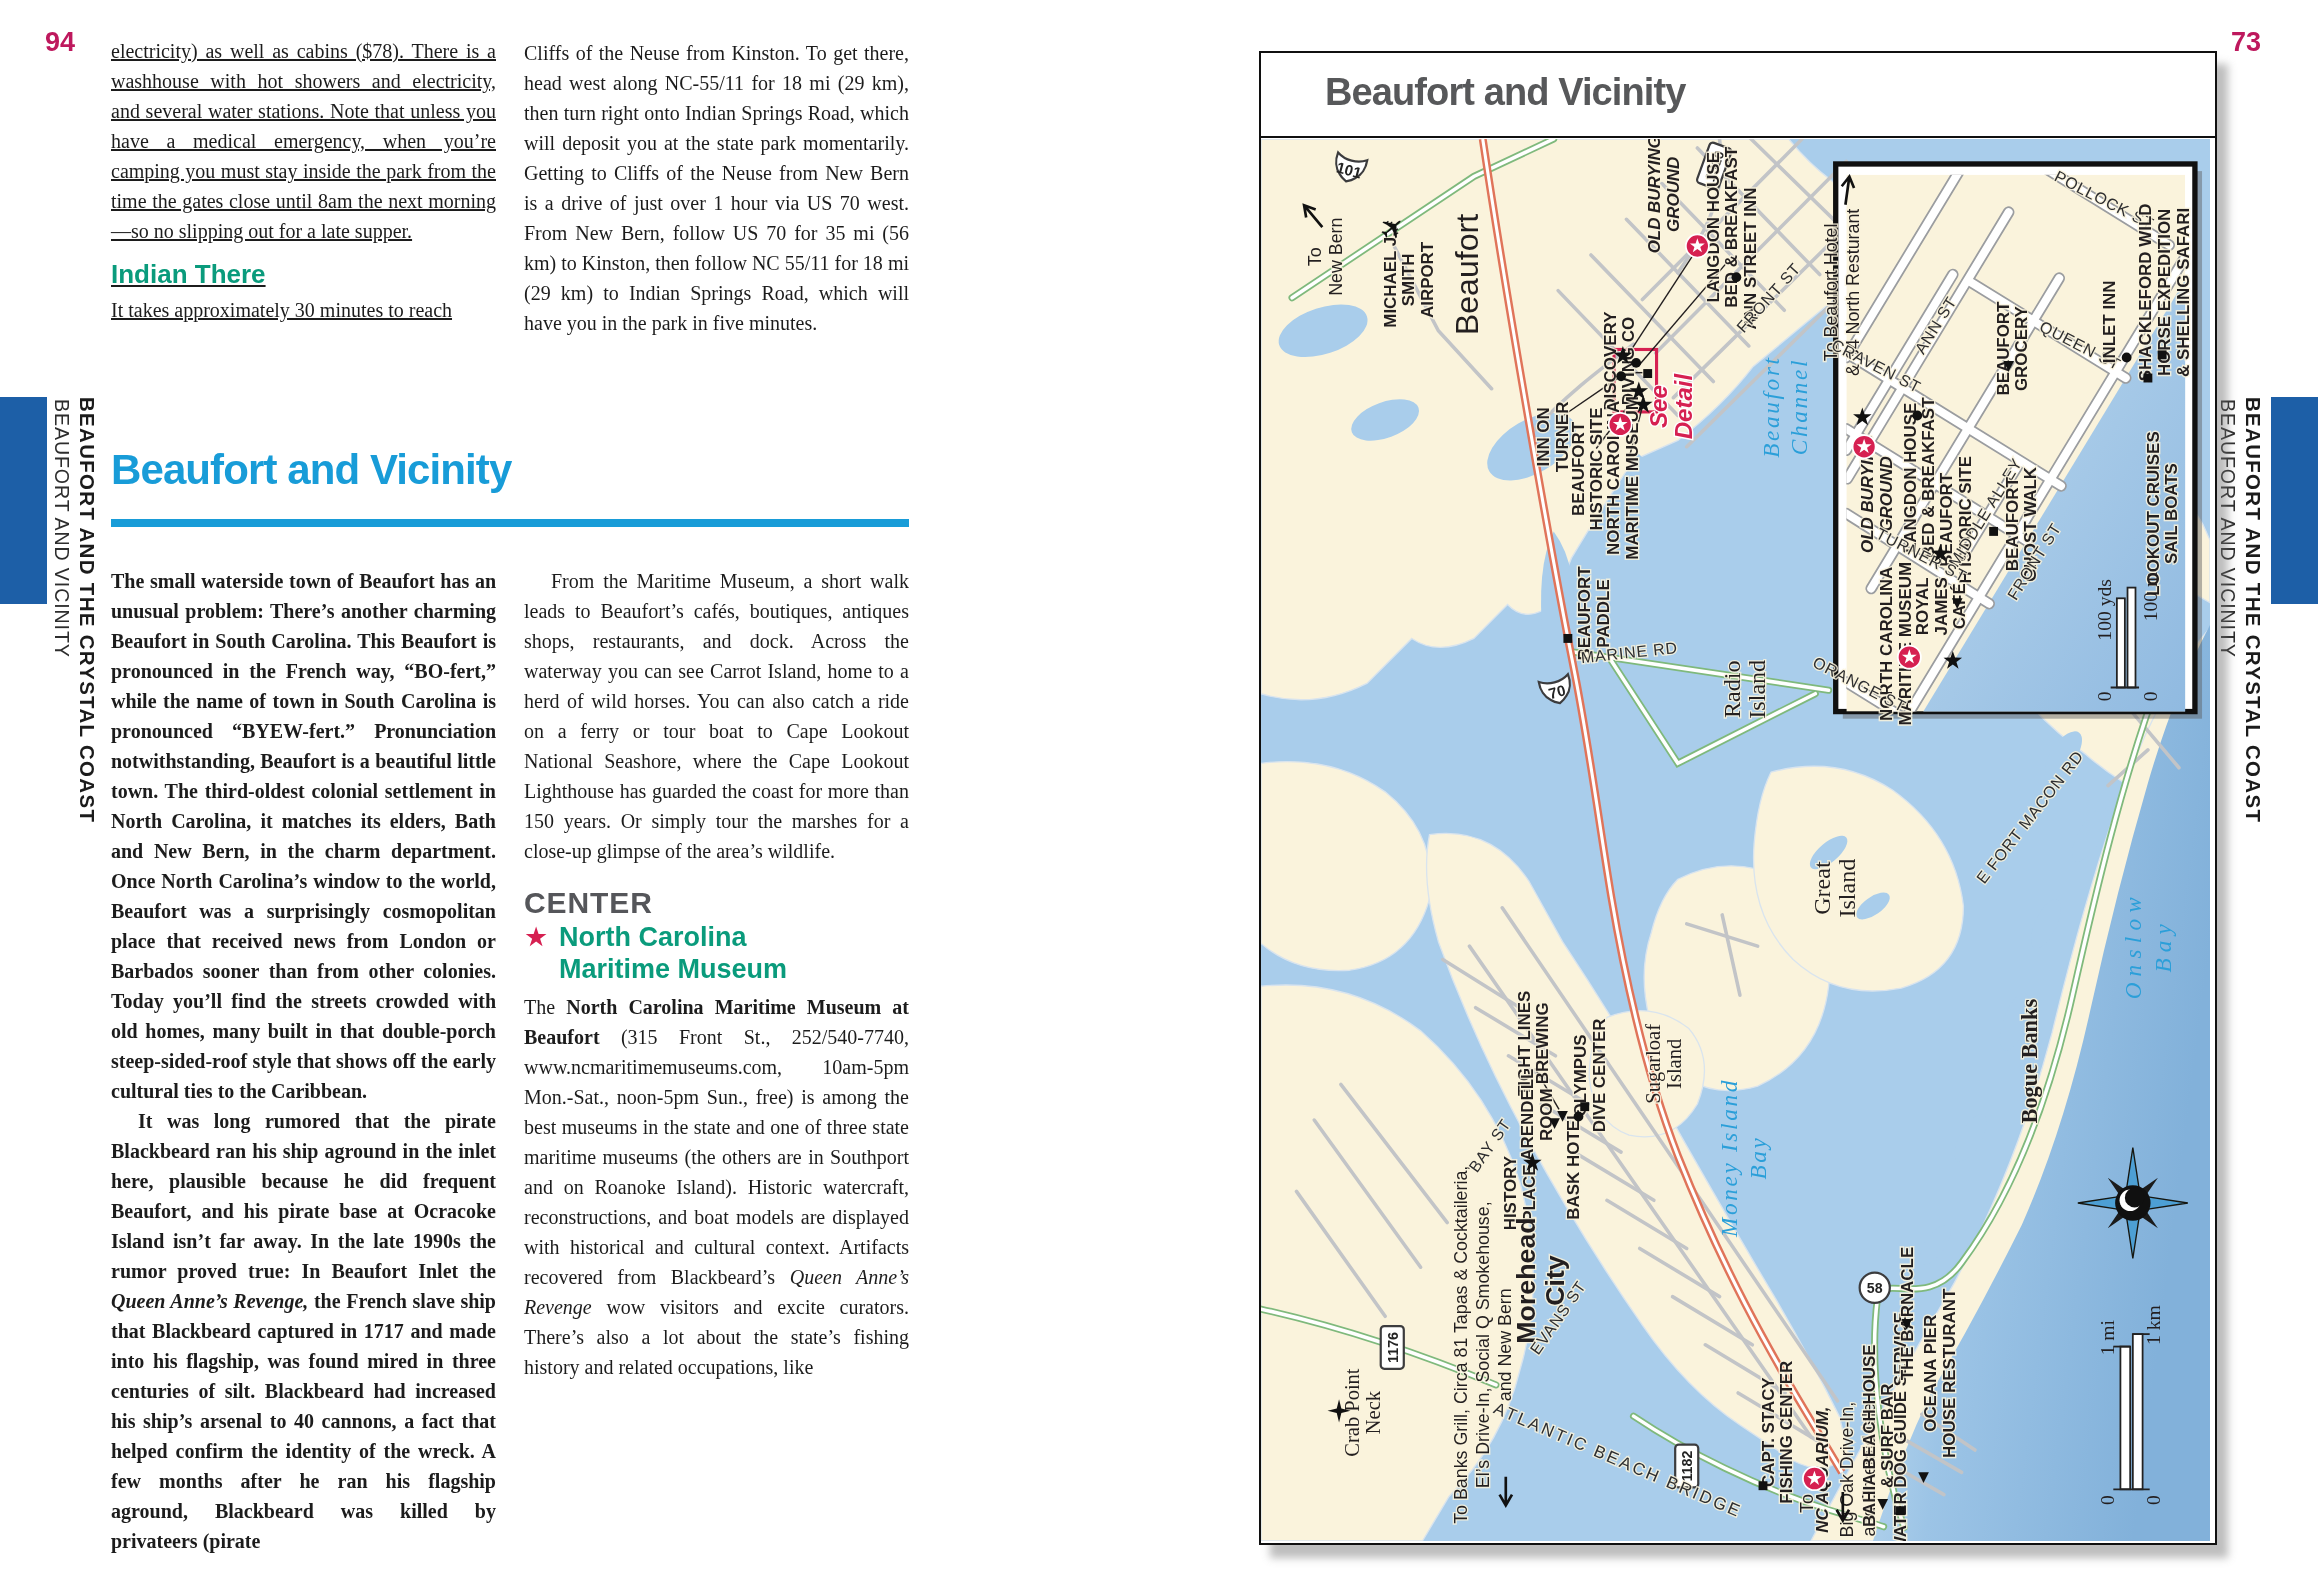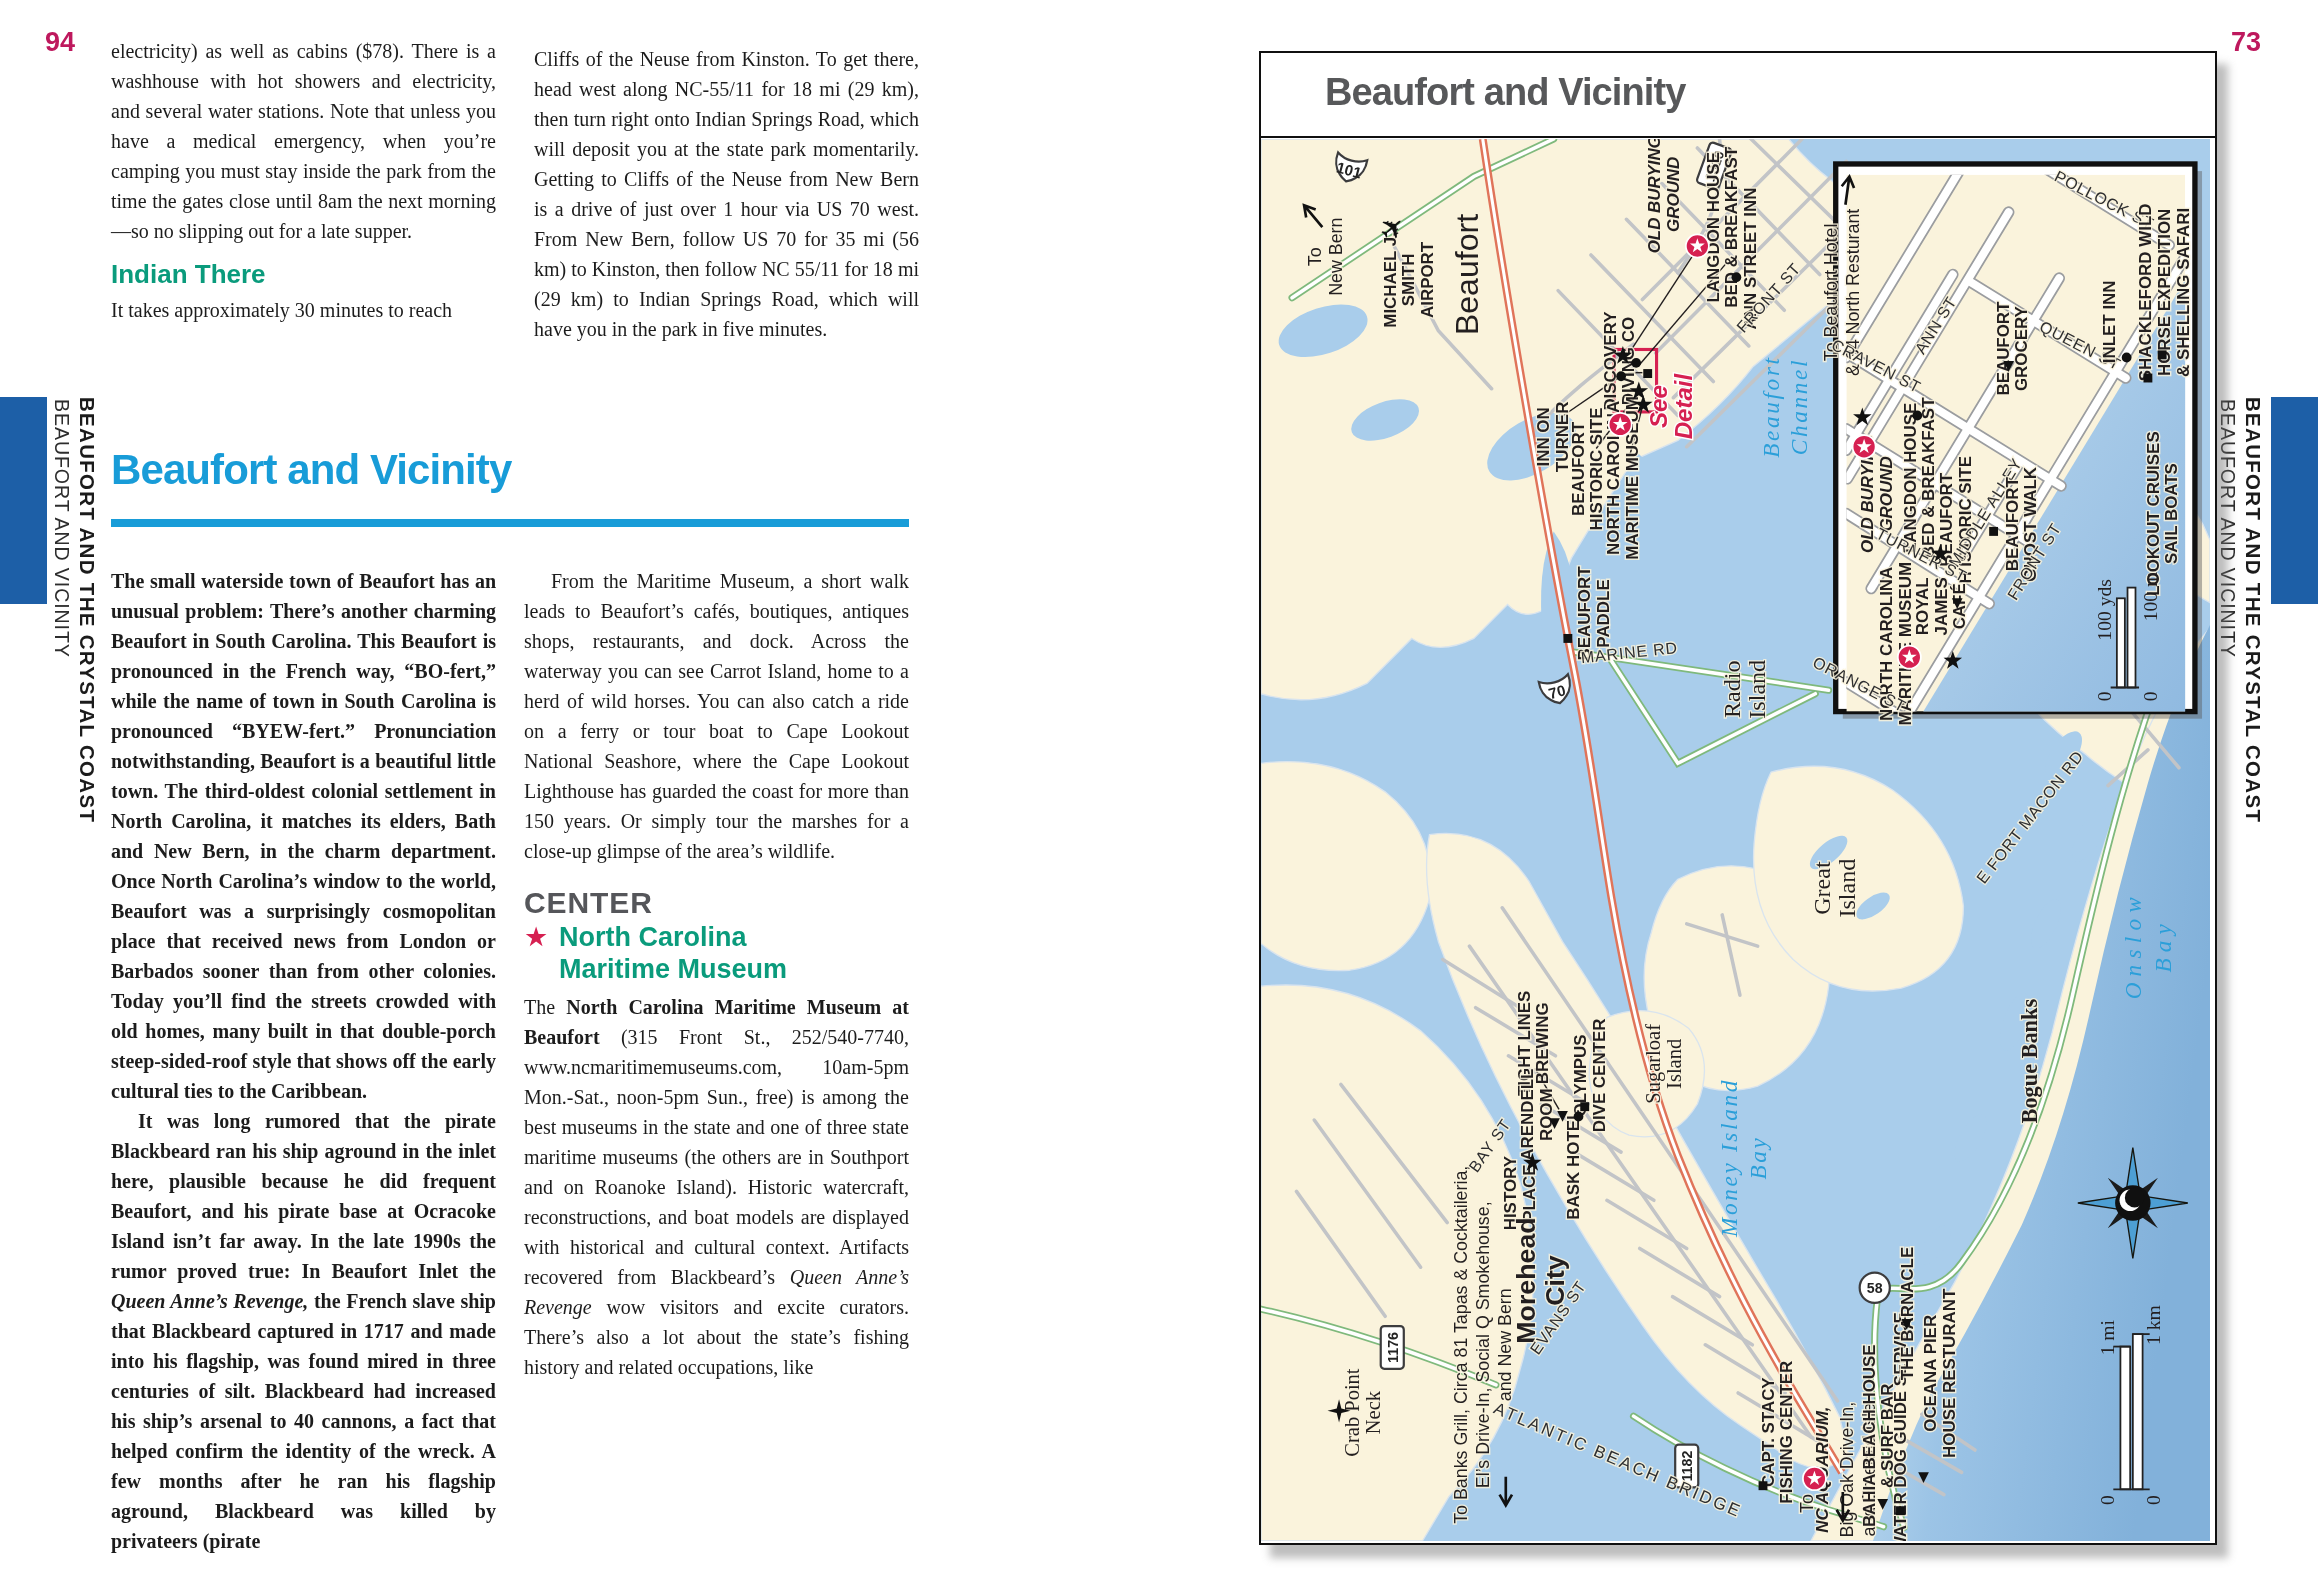--- a/index.html
+++ b/index.html
@@ -63,27 +63,27 @@
   <div class="abs pagenum" style="left:2231px;top:27px;">73</div>
 
   <div class="tab" style="left:0;top:397px;width:47px;height:207px;"></div>
   <div class="vtx light" style="left:50px;top:399px;">BEAUFORT AND VICINITY</div>
   <div class="vtx bold" style="left:75px;top:397px;">BEAUFORT AND THE CRYSTAL COAST</div>
 
   <div class="vtx light" style="left:2216px;top:399px;">BEAUFORT AND VICINITY</div>
   <div class="vtx bold" style="left:2241px;top:397px;">BEAUFORT AND THE CRYSTAL COAST</div>
   <div class="tab" style="left:2271px;top:397px;width:47px;height:207px;"></div>
 
-  <div class="abs bodytext" style="left:111px;top:36px;width:385px;">
+  <div class="abs bodytext" style="left:111px;top:36px;width:385px;text-decoration:underline;">
     <p>electricity) as well as cabins ($78). There is a washhouse with hot showers and electricity, and several water stations. Note that unless you have a medical emergency, when you’re camping you must stay inside the park from the time the gates close until 8am the next morning—so no slipping out for a late supper.</p>
     <div class="greenhead">Indian There</div>
     <p>It takes approximately 30 minutes to reach</p>
   </div>
 
-  <div class="abs bodytext" style="left:524px;top:44px;width:385px;margin-left:10px;">
+  <div class="abs bodytext" style="left:524px;top:38px;width:385px;">
     <p>Cliffs of the Neuse from Kinston. To get there, head west along NC-55/11 for 18 mi (29 km), then turn right onto Indian Springs Road, which will deposit you at the state park momentarily. Getting to Cliffs of the Neuse from New Bern is a drive of just over 1 hour via US 70 west. From New Bern, follow US 70 for 35 mi (56 km) to Kinston, then follow NC 55/11 for 18 mi (29 km) to Indian Springs Road, which will have you in the park in five minutes.</p>
   </div>
 
   <div class="abs bluehead" style="left:111px;top:446px;">Beaufort and Vicinity</div>
   <div class="abs bluerule" style="left:111px;top:519px;width:798px;height:8px;"></div>
 
   <div class="abs bodytext" style="left:111px;top:566px;width:385px;font-weight:bold;">
     <p>The small waterside town of Beaufort has an unusual problem: There’s another charming Beaufort in South Carolina. This Beaufort is pronounced in the French way, “BO-fert,” while the name of town in South Carolina is pronounced “BYEW-fert.” Pronunciation notwithstanding, Beaufort is a beautiful little town. The third-oldest colonial settlement in North Carolina, it matches its elders, Bath and New Bern, in the charm department. Once North Carolina’s window to the world, Beaufort was a surprisingly cosmopolitan place that received news from London or Barbados sooner than from other colonies. Today you’ll find the streets crowded with old homes, many built in that double-porch steep-sided-roof style that shows off the early cultural ties to the Caribbean.</p>
     <p class="ind"><span>It was long rumored that the pirate Blackbeard ran his ship aground in the inlet here, plausible because he did frequent Beaufort, and his pirate base at Ocracoke Island isn’t far away. In the late 1990s the rumor proved true: In Beaufort Inlet the </span><span class="i">Queen Anne’s Revenge,</span><span> the French slave ship that Blackbeard captured in 1717 and made into his flagship, was found mired in three centuries of silt. Blackbeard had increased his ship’s arsenal to 40 cannons, a fact that helped confirm the identity of the wreck. A few months after he ran his flagship aground, Blackbeard was killed by privateers (pirate</span></p>
   </div>

